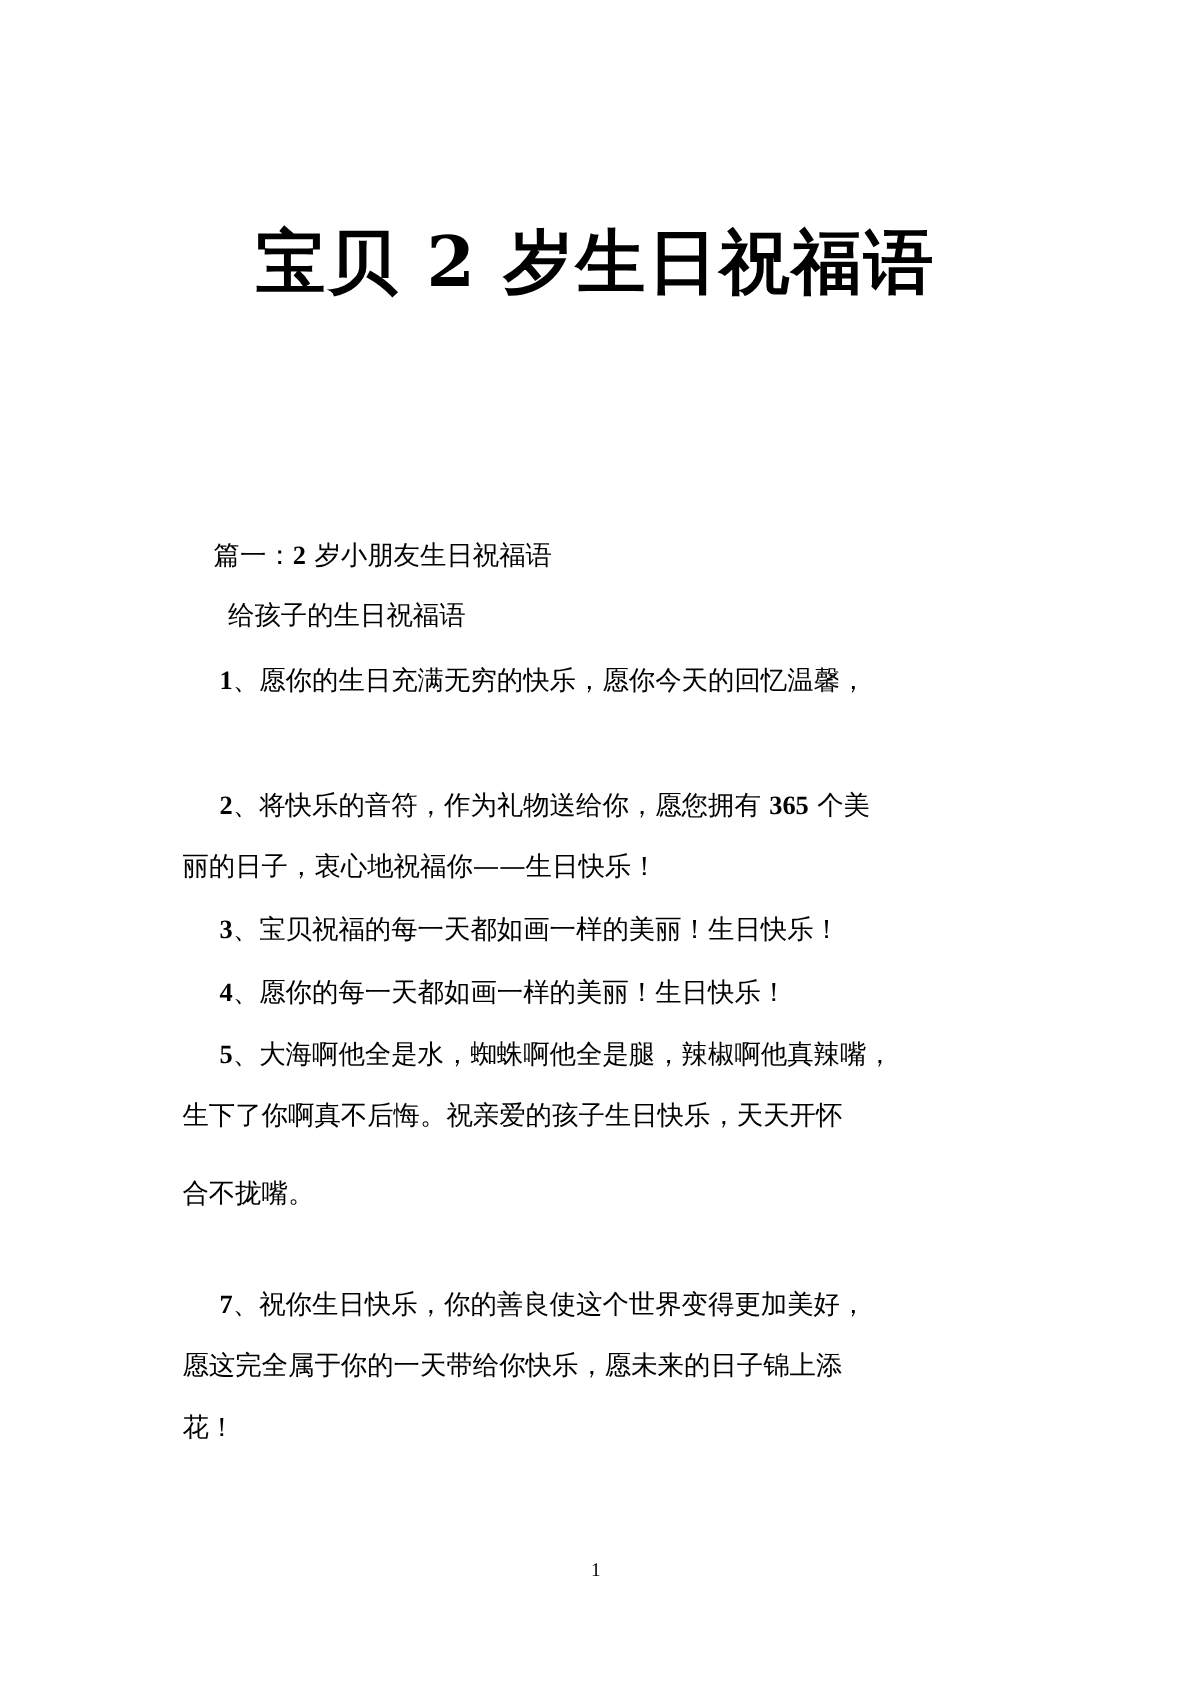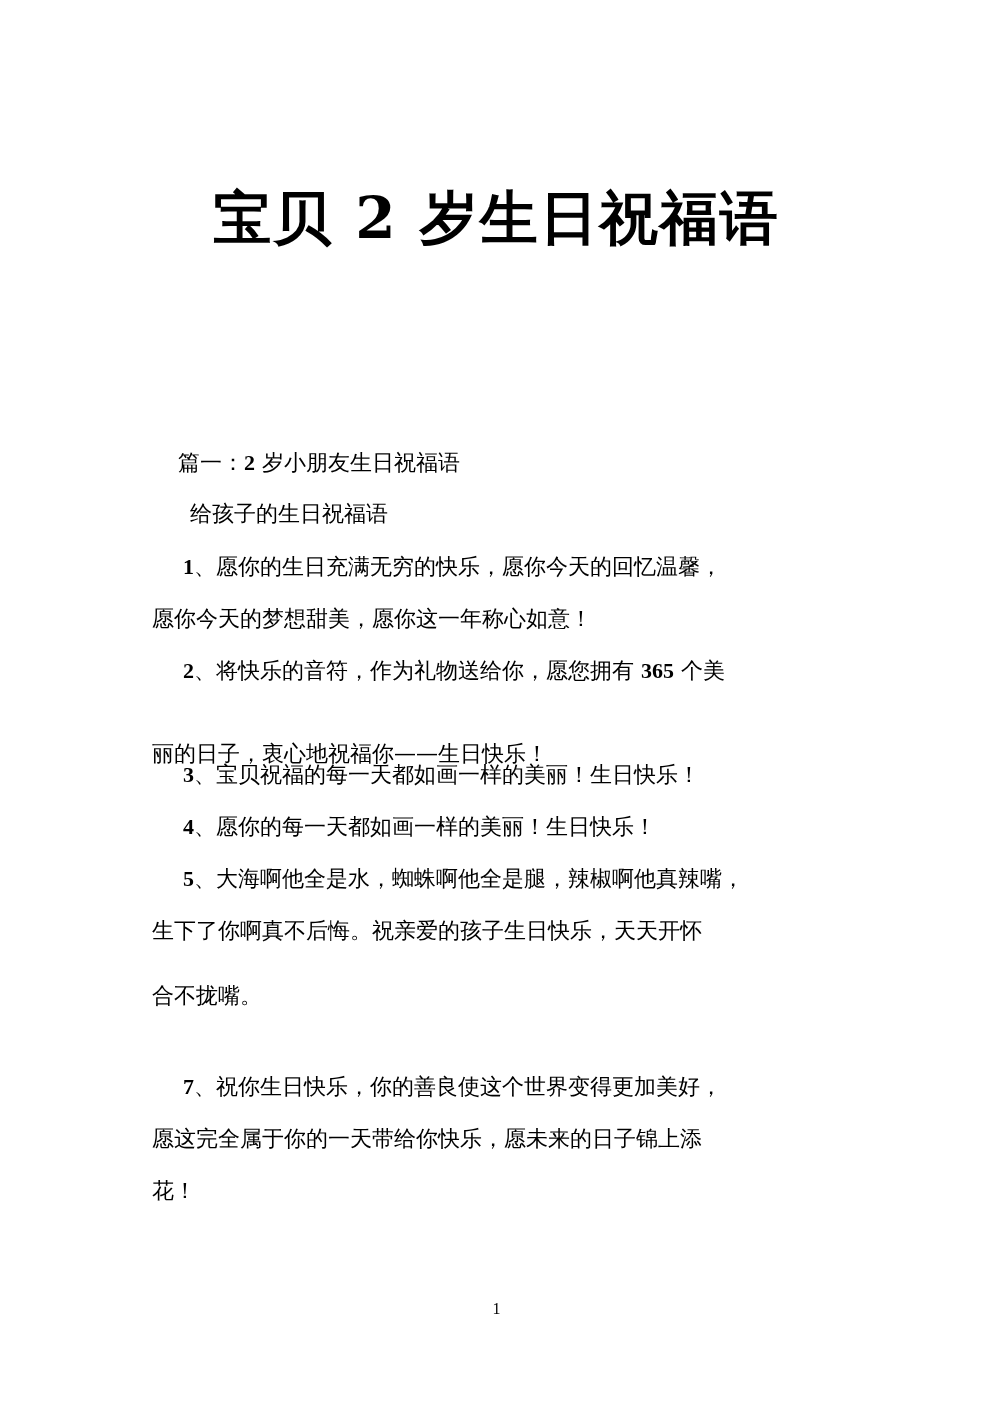--- a/index.html
+++ b/index.html
@@ -29,26 +29,25 @@
 
   <div class="line" style="top:446px; left:178px;">
     <span>篇一：</span><span class="num">2</span><span> 岁小朋友生日祝福语</span>
   </div>
 
   <div class="line" style="top:497px; left:190px;">给孩子的生日祝福语</div>
 
   <div class="line" style="top:550px; left:183px;">
     <span class="num">1</span><span>、愿你的生日充满无穷的快乐，愿你今天的回忆温馨，</span>
   </div>
-  <div class="line" style="top:602px;">愿你今天的梦想甜美，愿你这一年称心如意！</div>
 
   <div class="line" style="top:654px; left:183px;">
     <span class="num">2</span><span>、将快乐的音符，作为礼物送给你，愿您拥有 </span><span class="num">365</span><span> 个美</span>
   </div>
-  <div class="line" style="top:706px;margin-top:31px;">丽的日子，衷心地祝福你——生日快乐！</div>
+  <div class="line" style="top:706px;">丽的日子，衷心地祝福你——生日快乐！</div>
 
   <div class="line" style="top:758px; left:183px;">
     <span class="num">3</span><span>、宝贝祝福的每一天都如画一样的美丽！生日快乐！</span>
   </div>
   <div class="line" style="top:810px; left:183px;">
     <span class="num">4</span><span>、愿你的每一天都如画一样的美丽！生日快乐！</span>
   </div>
 
   <div class="line" style="top:862px; left:183px;">
     <span class="num">5</span><span>、大海啊他全是水，蜘蛛啊他全是腿，辣椒啊他真辣嘴，</span>

